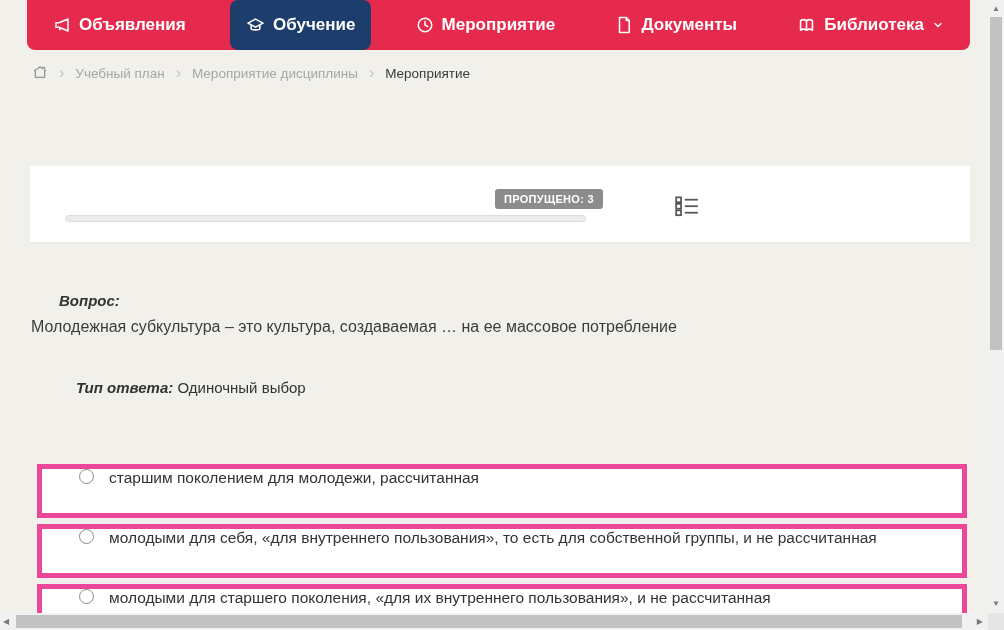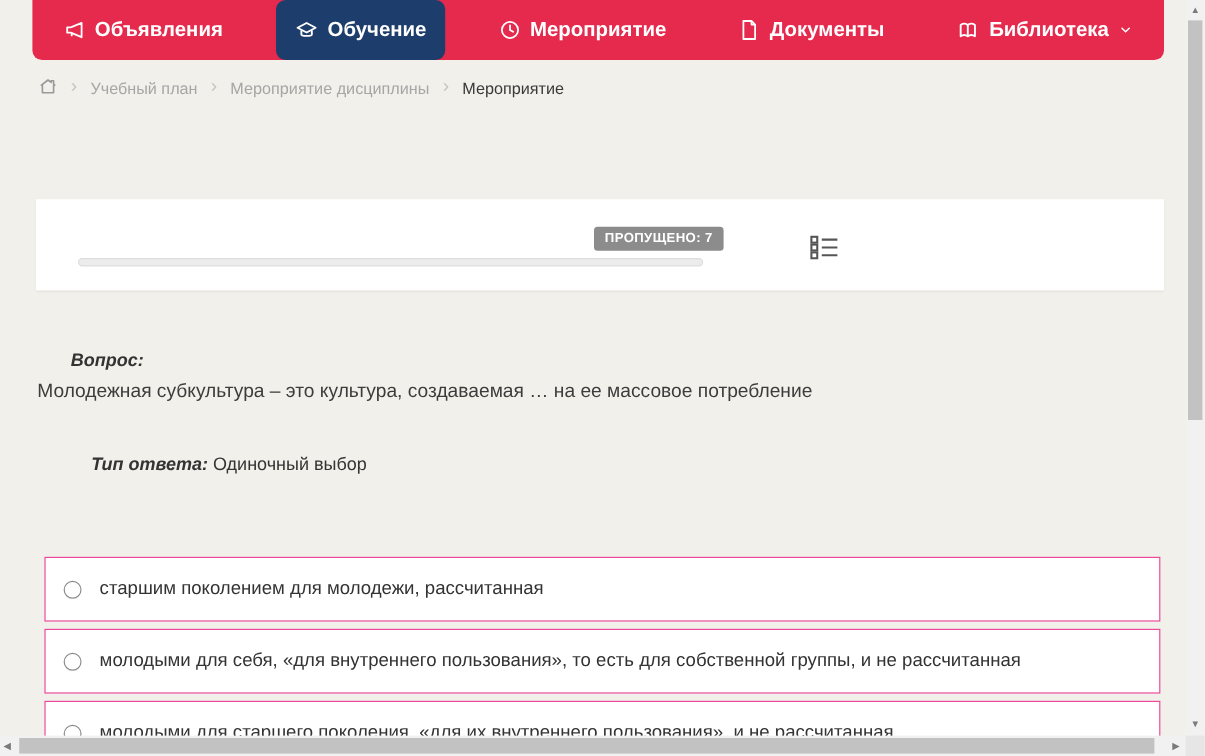--- a/index.html
+++ b/index.html
@@ -65,22 +65,22 @@
 
   
   .q-label   { position:absolute; left:31px; top:292px; font-size:15px; font-weight:bold; font-style:italic; color:#333;margin-left:28px; }
   .q-text    { position:absolute; left:31px; top:318px; width:900px; font-size:16px; color:#3c3c3c; }
   .type-row  { position:absolute; left:31px; top:379px; font-size:15px; color:#333; }
   .type-label{ font-weight:bold; font-style:italic;margin-left:45px; }
 
   
   .option {
     position:absolute; left:37px; width:930px; height:54px;
-    background:#fff; border:1px solid #ec4899;
-    display:flex; align-items:center; padding-left:15px; cursor:pointer;
+    background:#fff; border:5px solid #ec4899;
+    display:flex; align-items:flex-start; padding-left:37px; cursor:pointer;
   }
   .radio {
     width:15px; height:15px; border:1px solid #8c8c8c; border-radius:50%;
     background:#fff; margin-right:15px; flex:none; cursor:pointer;
   }
   .option-text { font-size:15.5px; color:#333; white-space:nowrap; }
 
   
   .vscroll {
     position:absolute; right:0; top:0; width:16px; height:613px;
@@ -167,21 +167,21 @@
     <span class="crumb-sep">›</span>
     <a class="crumb-link">Учебный план</a>
     <span class="crumb-sep">›</span>
     <a class="crumb-link">Мероприятие дисциплины</a>
     <span class="crumb-sep">›</span>
     <span class="crumb-current">Мероприятие</span>
   </div>
 
 
   <div class="qcard">
-    <div class="skip-badge">ПРОПУЩЕНО: 7</div>
+    <div class="skip-badge">ПРОПУЩЕНО: 3</div>
     <div class="progress-track">
       <div class="progress-fill" style="width: 0%;"></div>
     </div>
     <div class="list-btn">
       <span>
         <svg width="26" height="26" viewBox="0 0 24 24" fill="none" stroke="#555" stroke-width="1.6">
           <rect x="2" y="4" width="4.5" height="4.5"></rect>
             <path d="M10 6.2h12"></path>
           <rect x="2" y="10" width="4.5" height="4.5"></rect>
             <path d="M10 12.2h12"></path>

